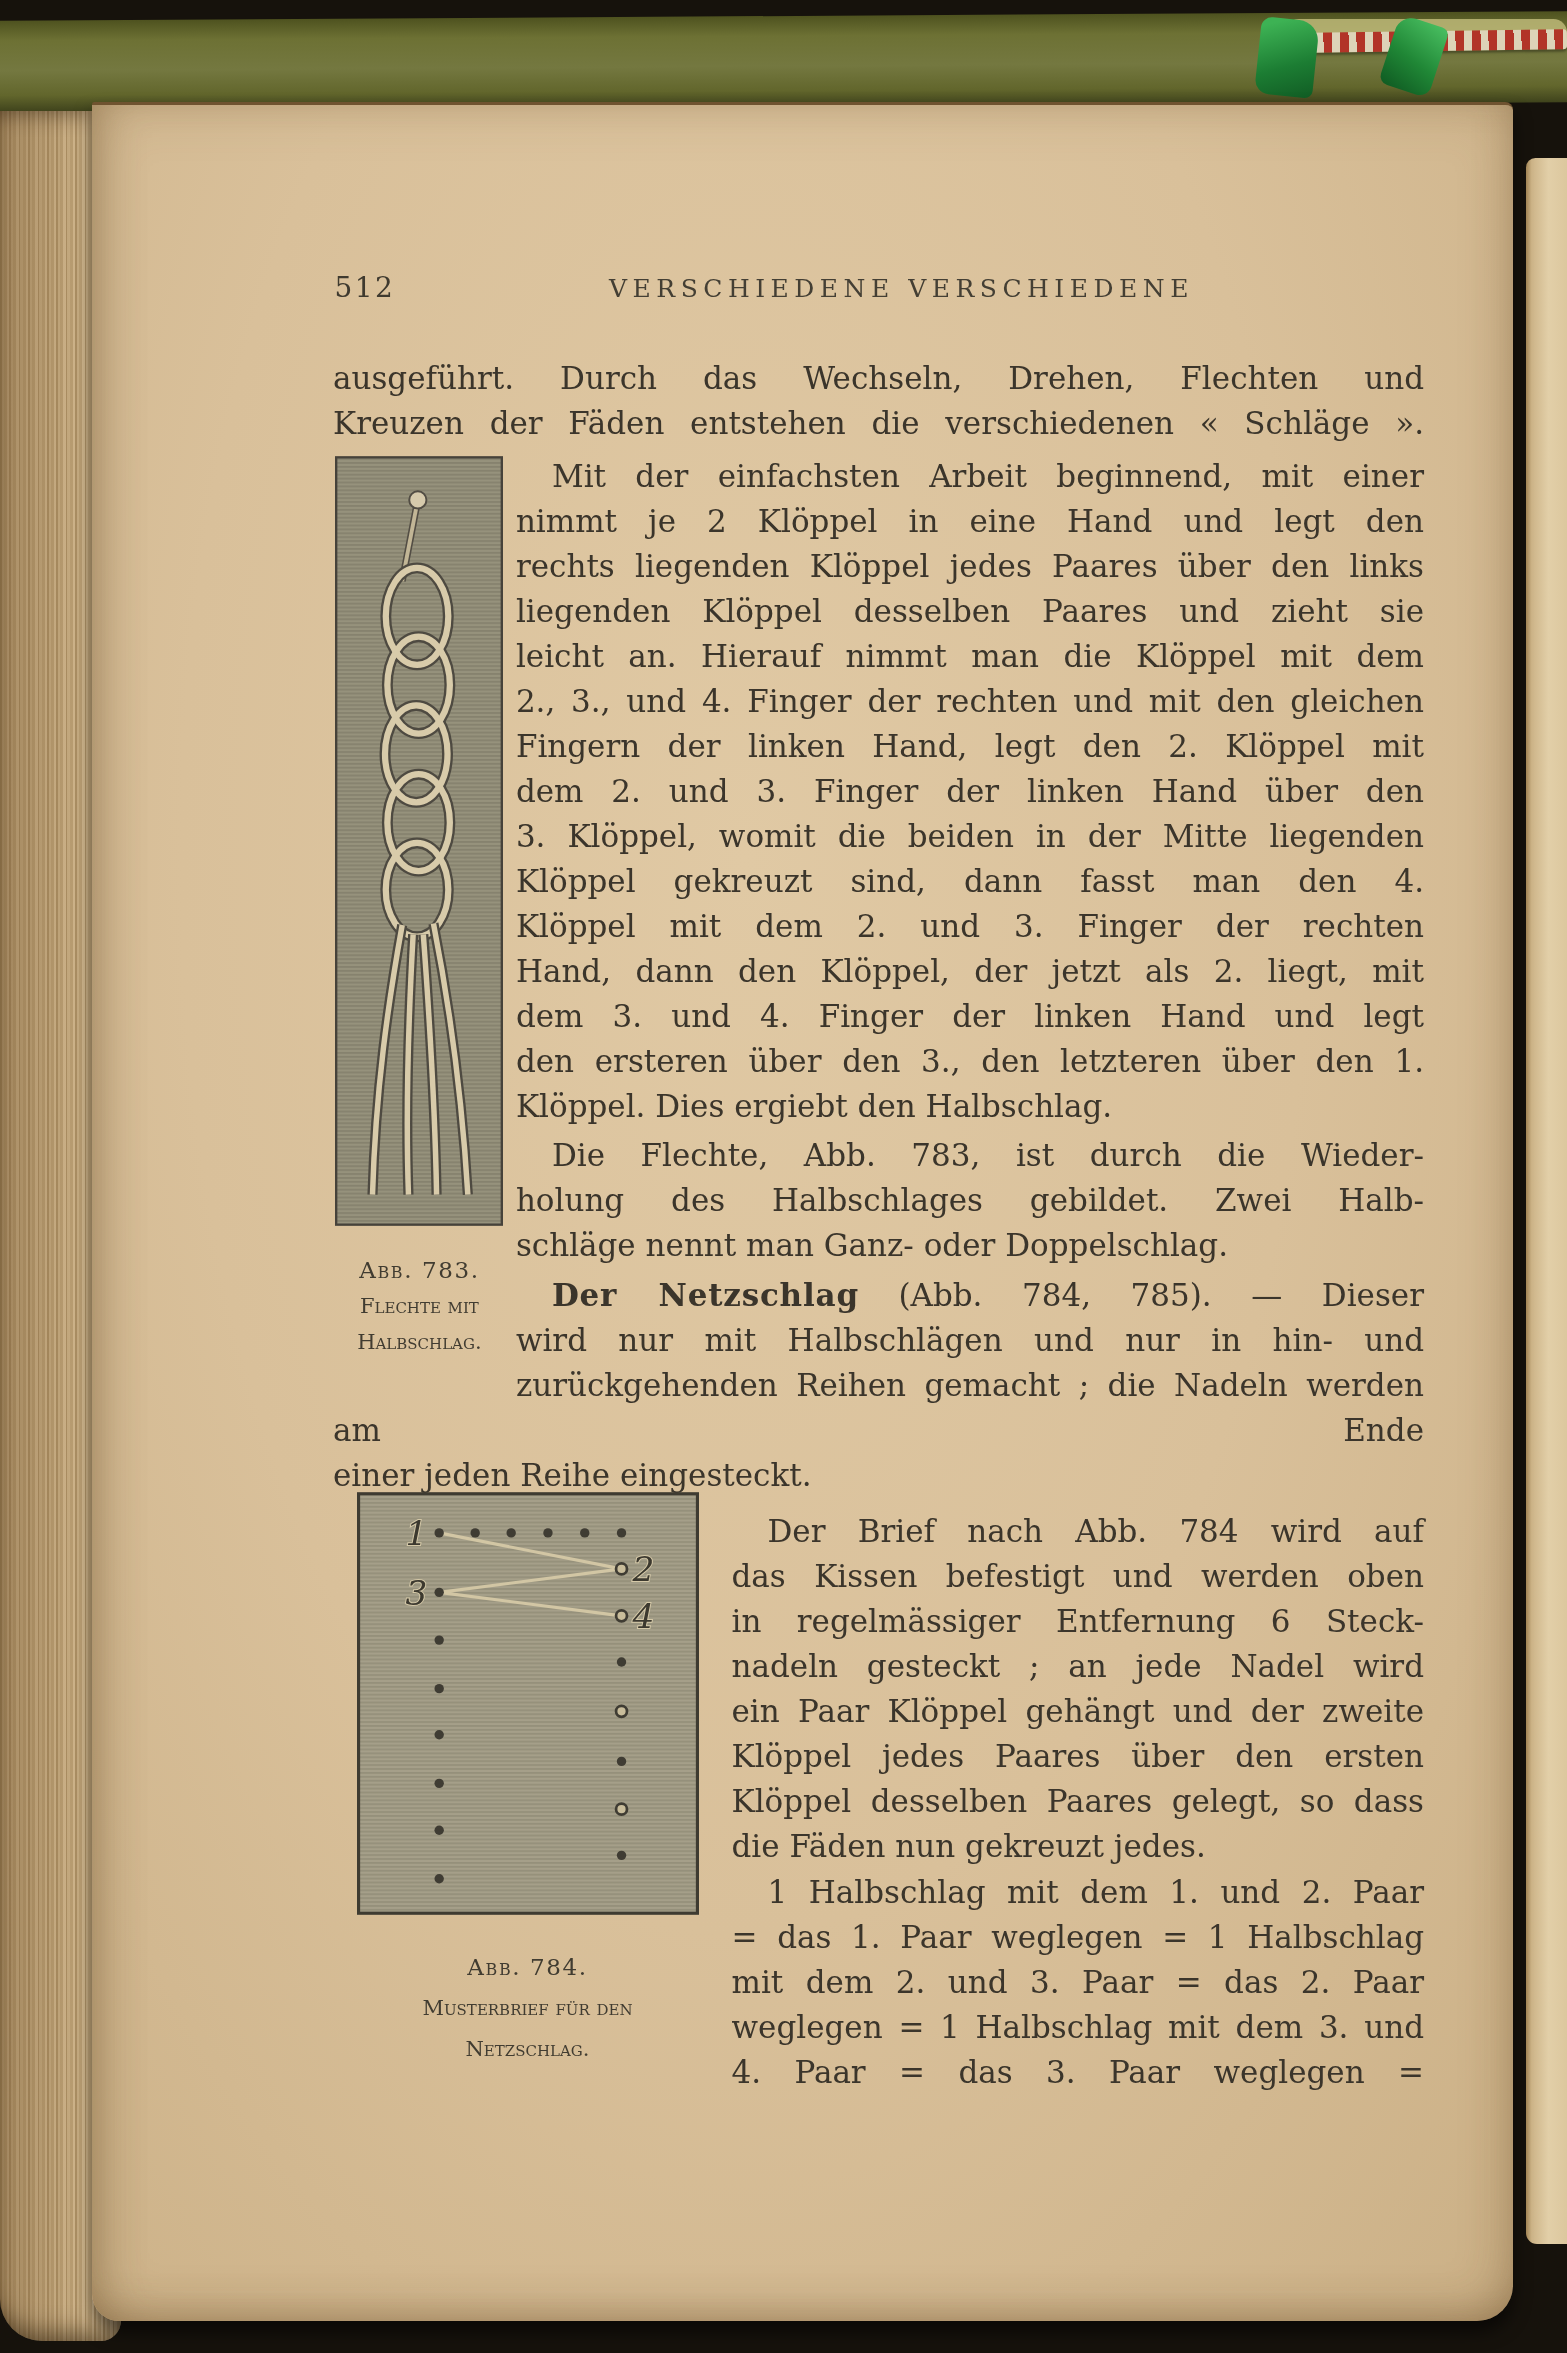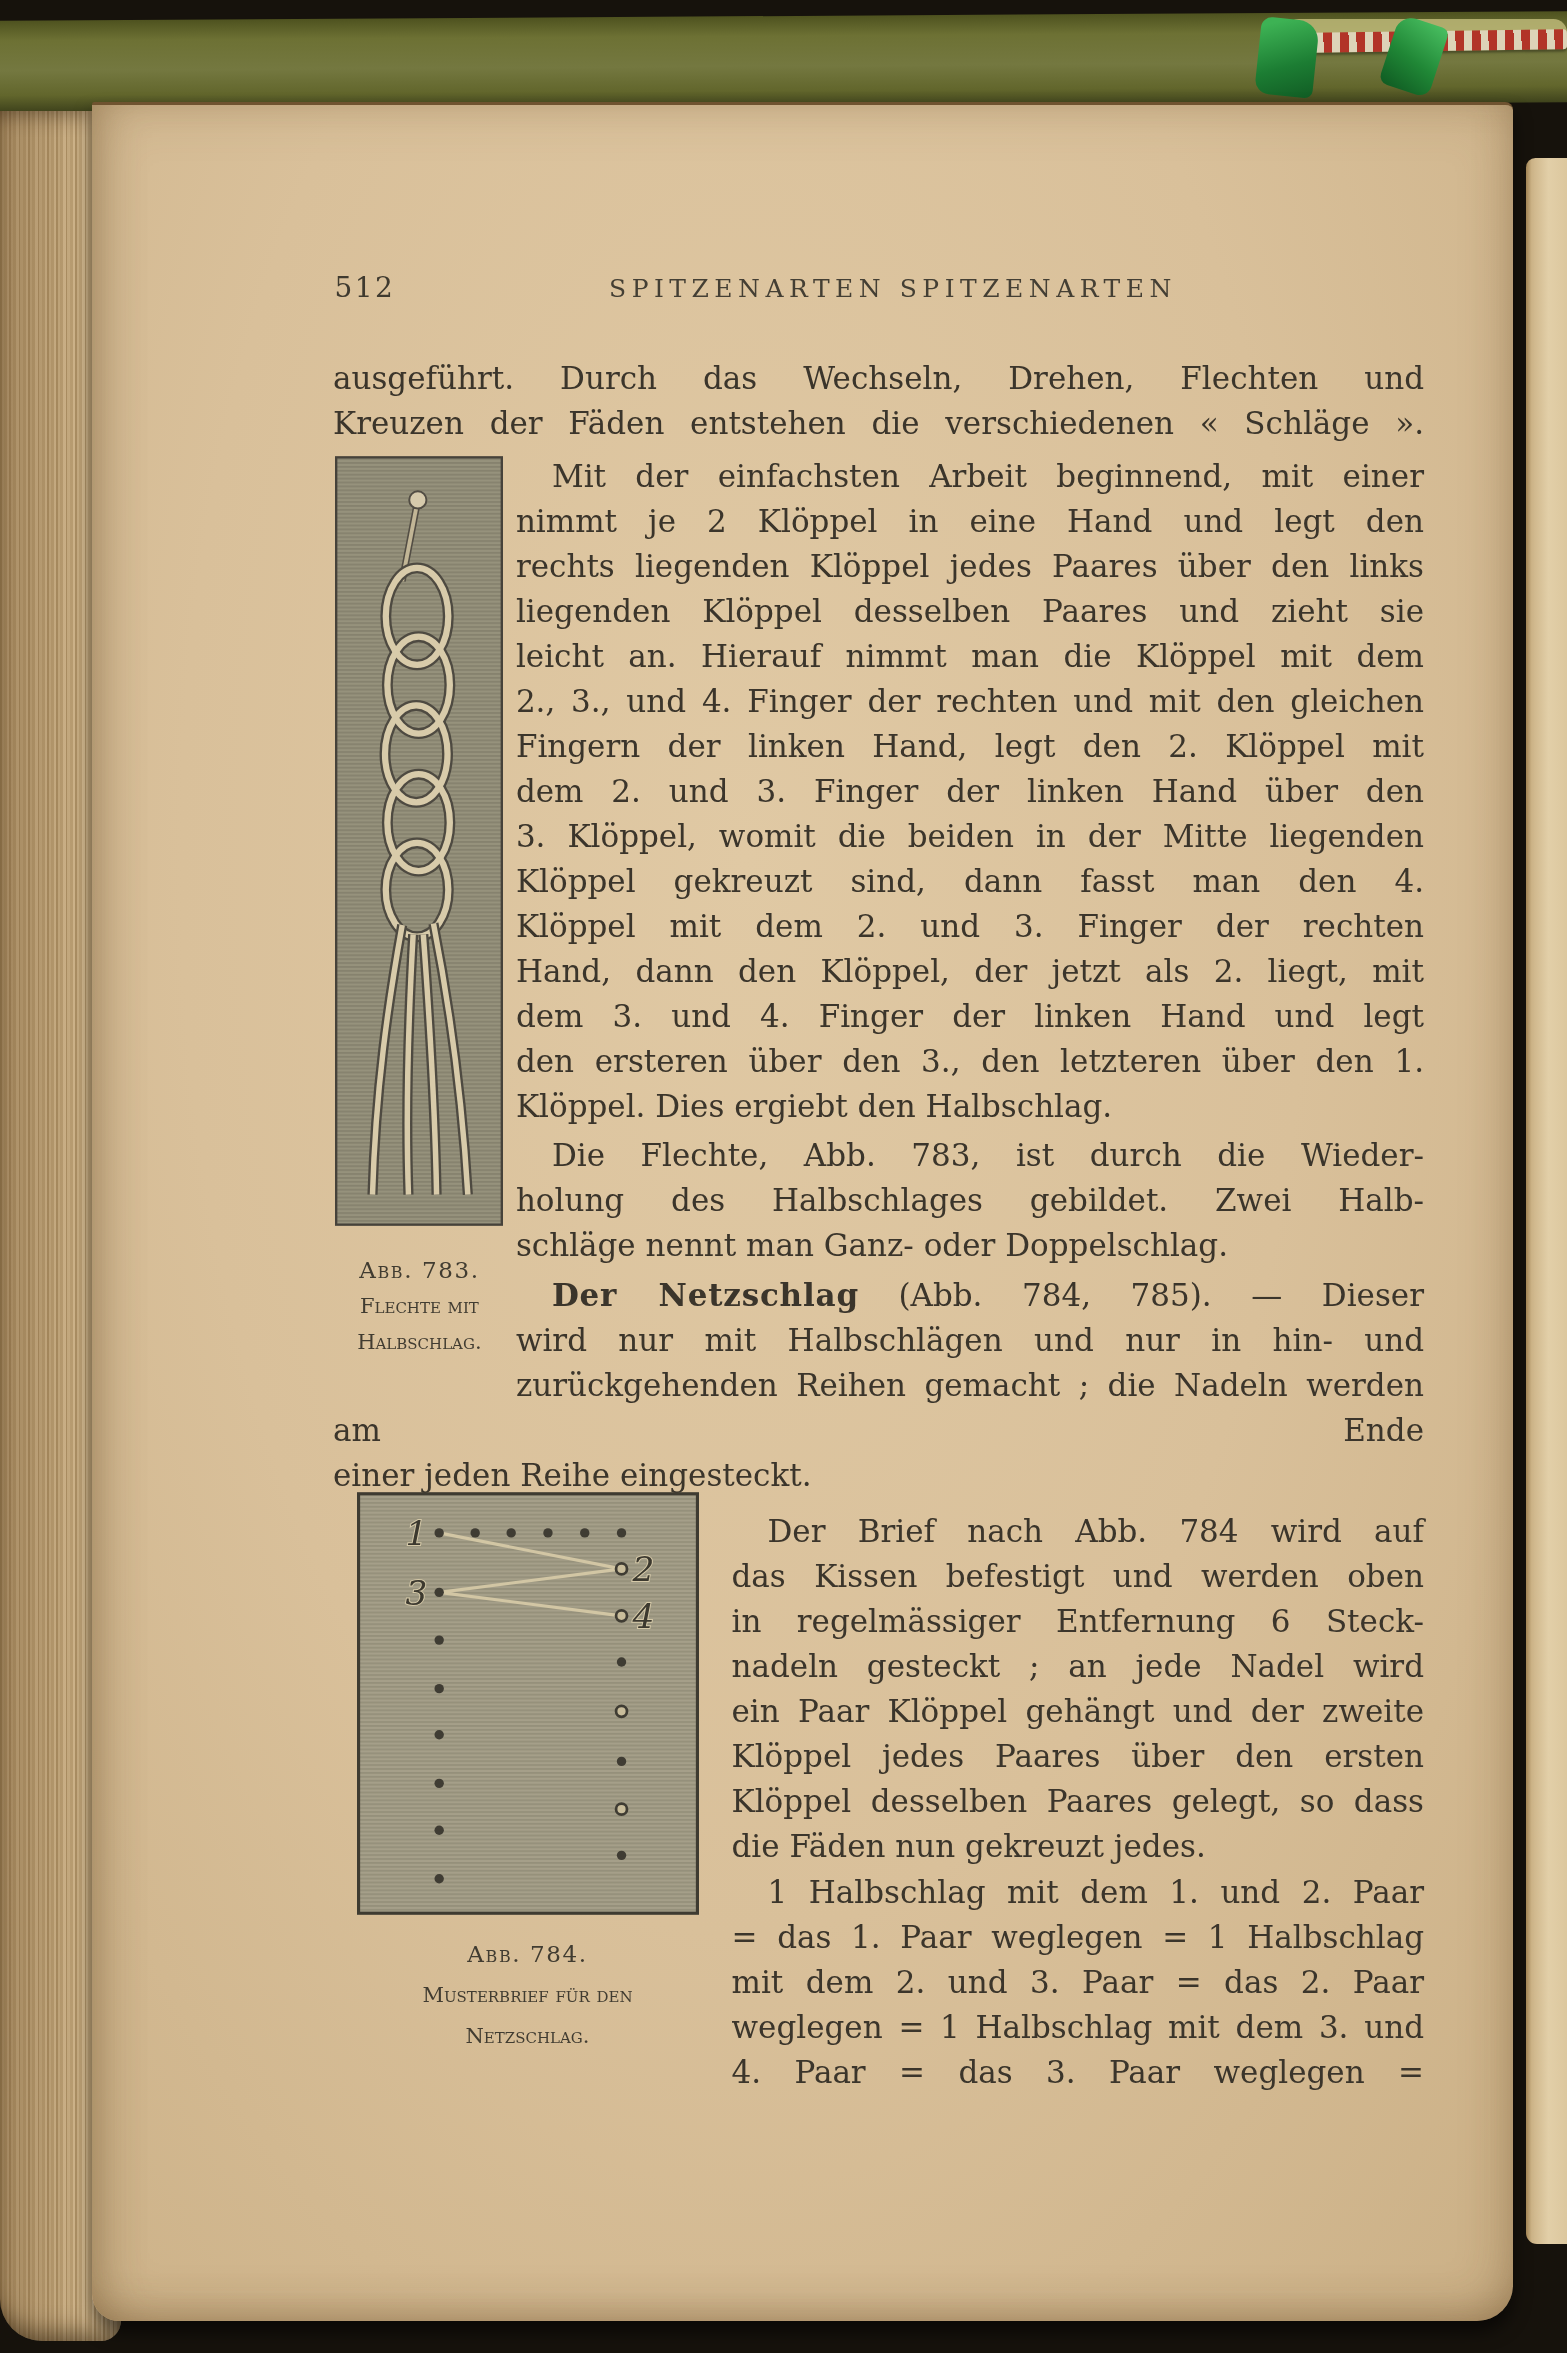--- a/index.html
+++ b/index.html
@@ -59,21 +59,21 @@
   .line{text-align:justify;text-align-last:justify;text-justify:inter-word;white-space:normal;}
   .line.end{text-align-last:left;}
   .line.indent{text-indent:36px;}
   .line b{font-weight:bold;letter-spacing:0.8px;}
 
   .figwrap{position:relative;}
   .fig783-wrap{float:left;width:168px;margin:1.6px 12.5px 31px 2.4px;}
   .fig784-wrap{float:left;width:342px;margin:-17px 33px 19px 23.5px;}
   .caption{font-variant-caps:small-caps;color:#413c31;text-align:center;}
   .cap783{margin-top:25px;font-size:21px;line-height:36px;}
-  .cap784{margin-top:19px;font-size:21px;line-height:41px;}
+  .cap784{margin-top:32px;font-size:21px;line-height:41px;}
   .cap-big{font-size:23px;letter-spacing:1.6px;}
   svg{display:block;}
 </style>
 </head>
 <body>
 
 <div id="stage">
 
   <div class="cover-band"></div>
   <div class="endband-fuzz"></div>
@@ -81,21 +81,21 @@
   <div class="ribbon-a"></div>
   <div class="ribbon-b"></div>
   <div class="page-stack"></div>
   <div class="page-next"></div>
 
   <div class="page">
     <div class="content">
 
       <div class="header-row">
         <div class="folio">512</div>
-        <div class="running-head">SPITZENARTEN SPITZENARTEN</div>
+        <div class="running-head">VERSCHIEDENE VERSCHIEDENE</div>
       </div>
 
       <div class="flow">
 
         <div class="para intro">
             <div class="line">ausgeführt.  Durch  das  Wechseln,  Drehen,  Flechten  und</div>
             <div class="line">Kreuzen der Fäden entstehen die verschiedenen « Schläge ».</div>
           </div>
 
         <div class="para braid figwrap">

